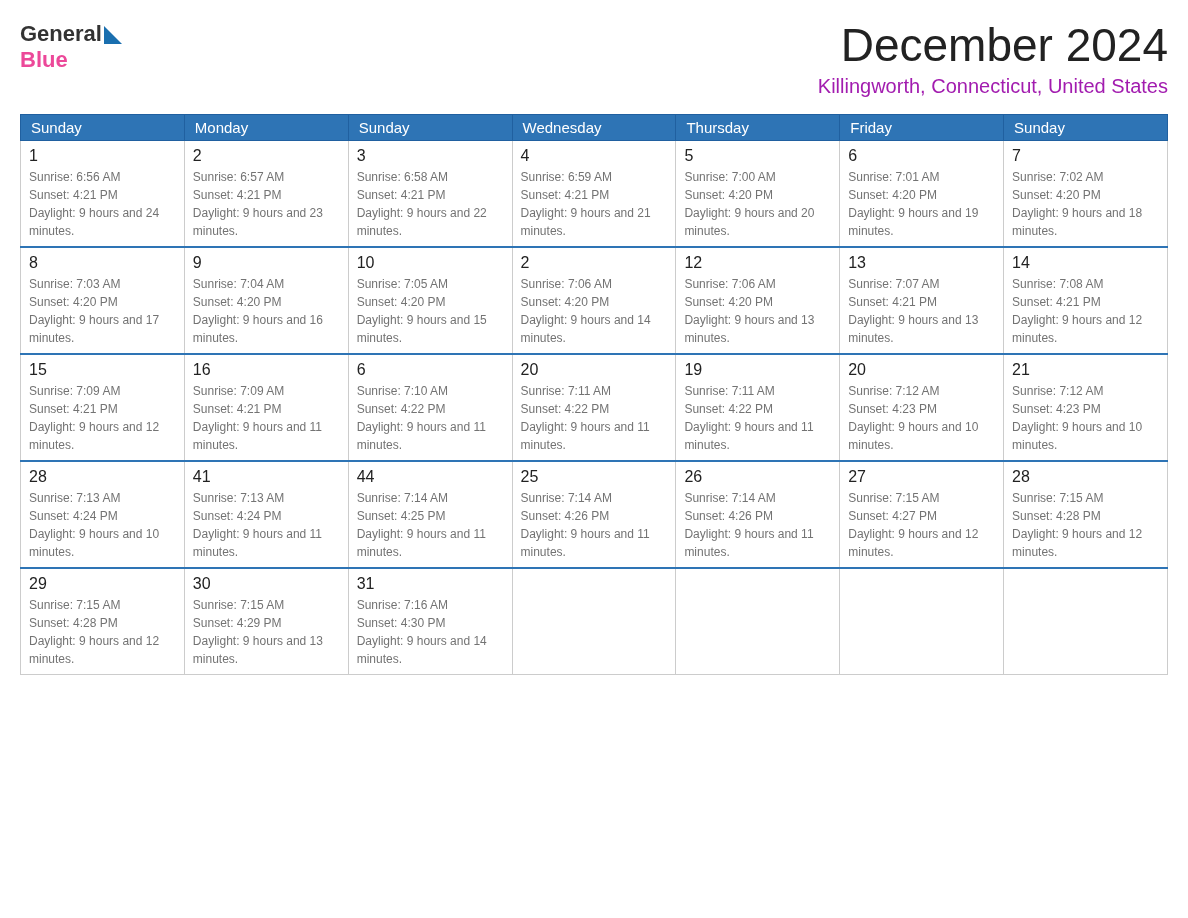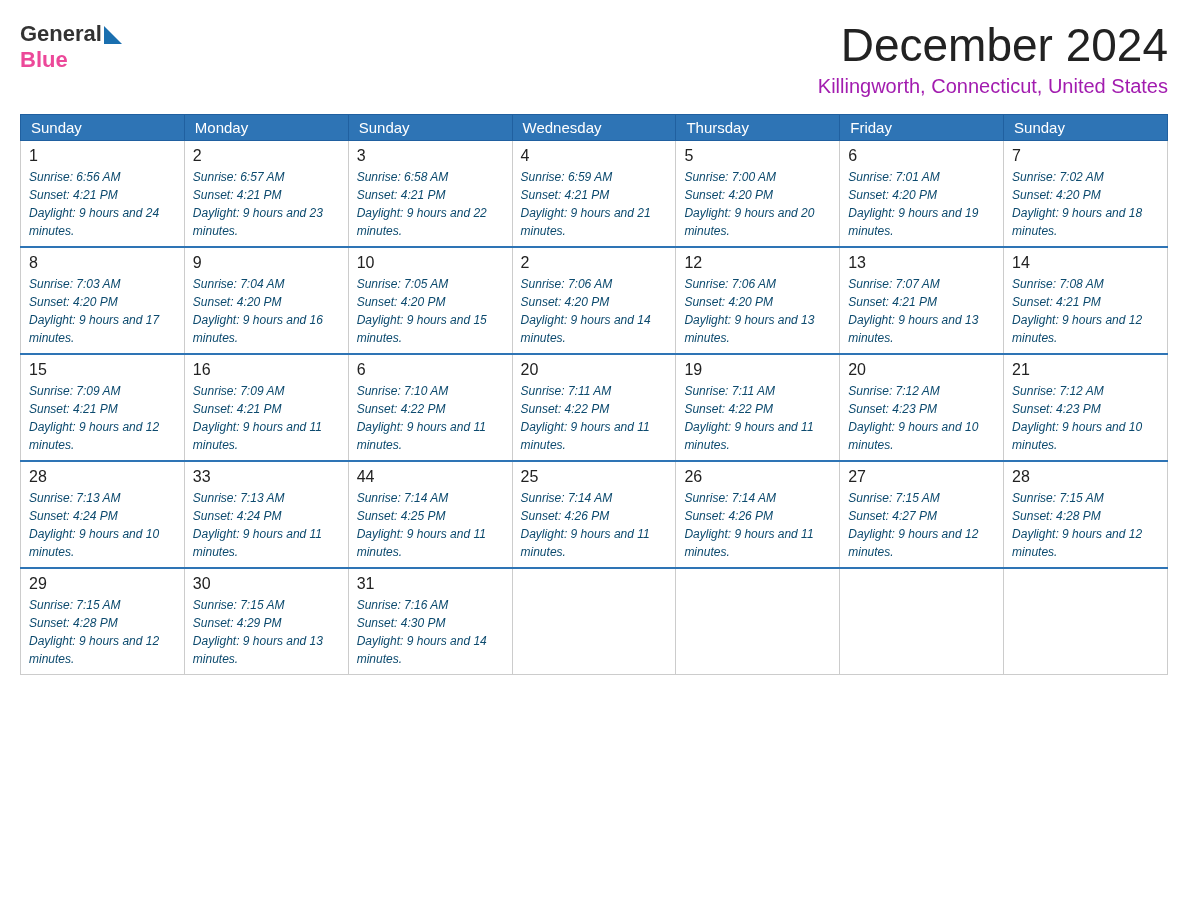--- a/index.html
+++ b/index.html
@@ -73,22 +73,21 @@
     }
     .day-number {
       font-size: 16px;
       font-weight: normal;
       margin-bottom: 3px;
       display: block;
     }
     .day-info {
       font-size: 12px;
       line-height: 1.5;
-      color: #0c4a6e;
-      font-style: italic;
+      color: #737373;
     }
     .row-separator td {
       border-top: 2px solid #2e74b5 !important;
     }
   </style>
 </head>
 <body>
 
 <div class="header-area">
   <div class="logo">
@@ -212,21 +211,21 @@
           <span class="day-number">21</span>
           <div class="day-info">Sunrise: 7:12 AM<br>Sunset: 4:23 PM<br>Daylight: 9 hours and 10 minutes.</div>
         </td>
       </tr>
       <tr class="row-separator">
         <td>
           <span class="day-number">28</span>
           <div class="day-info">Sunrise: 7:13 AM<br>Sunset: 4:24 PM<br>Daylight: 9 hours and 10 minutes.</div>
         </td>
         <td>
-          <span class="day-number">33</span>
+          <span class="day-number">41</span>
           <div class="day-info">Sunrise: 7:13 AM<br>Sunset: 4:24 PM<br>Daylight: 9 hours and 11 minutes.</div>
         </td>
         <td>
           <span class="day-number">44</span>
           <div class="day-info">Sunrise: 7:14 AM<br>Sunset: 4:25 PM<br>Daylight: 9 hours and 11 minutes.</div>
         </td>
         <td>
           <span class="day-number">25</span>
           <div class="day-info">Sunrise: 7:14 AM<br>Sunset: 4:26 PM<br>Daylight: 9 hours and 11 minutes.</div>
         </td>

